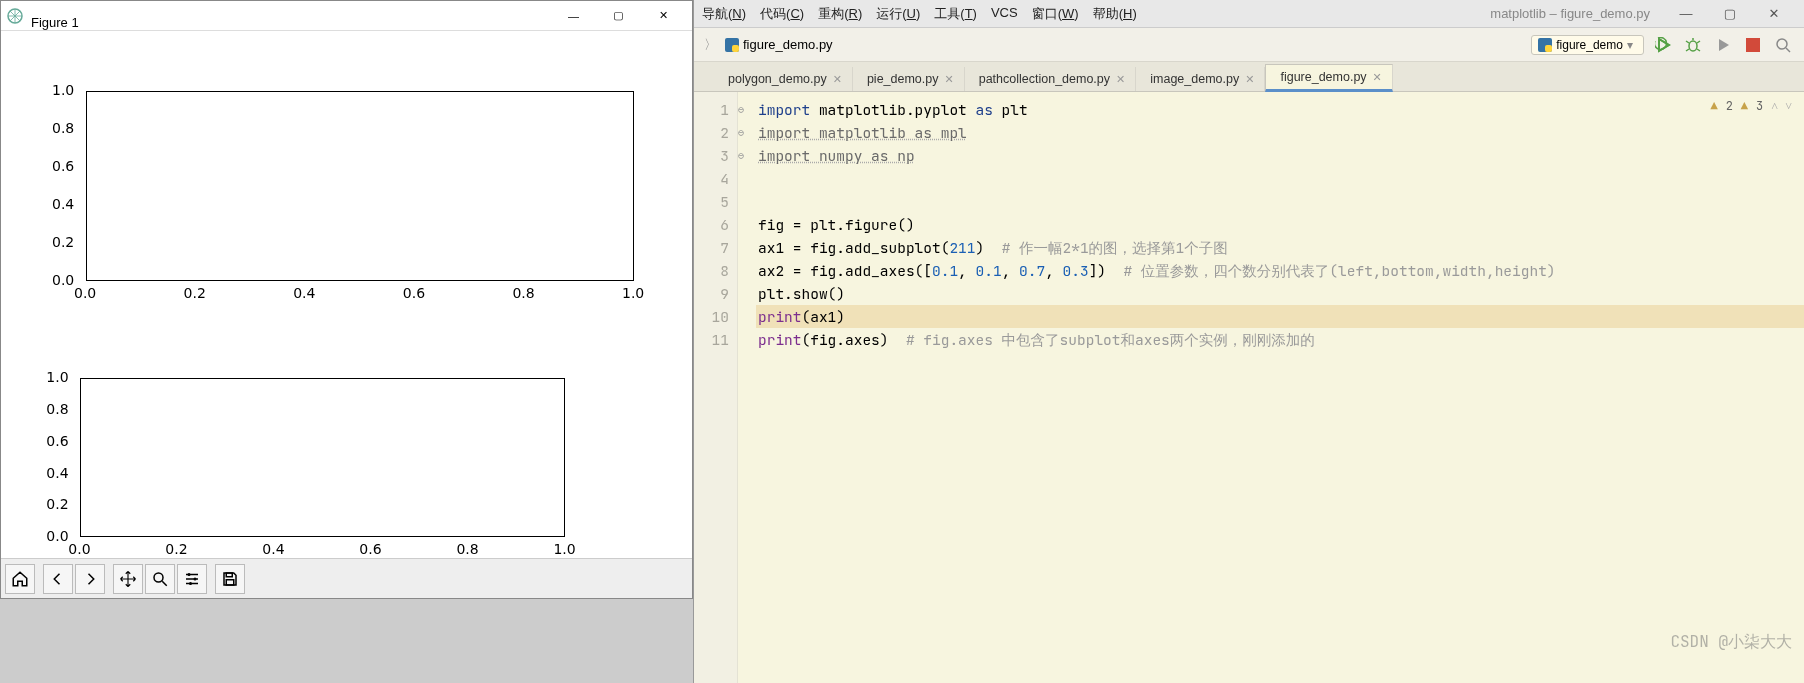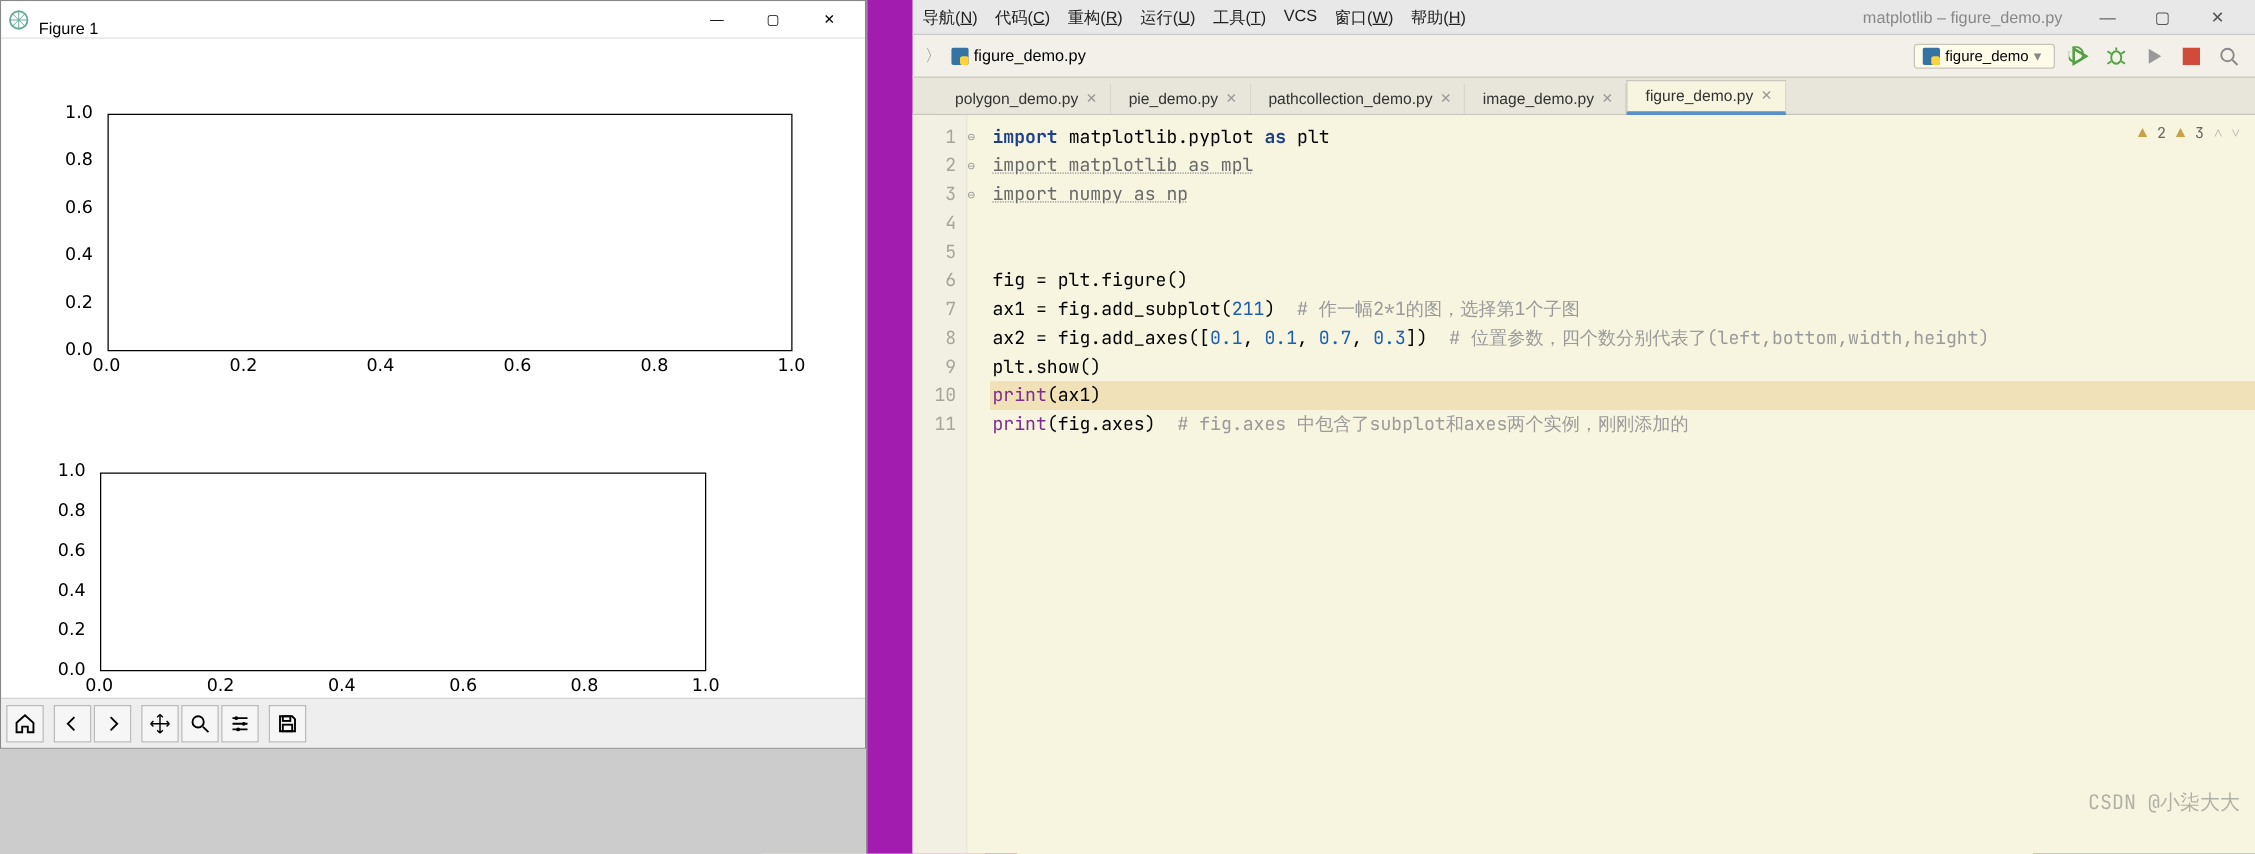--- a/index.html
+++ b/index.html
@@ -72,23 +72,22 @@
     font-size:14px;
     font-family: "DejaVu Sans", Arial, sans-serif;
     color:#000;
   }
   
   .ide {
     flex:1;
     height:100%;
     display:flex;
     flex-direction:column;
-    background:#a21caf;
+    background:#f97316;
     border-left:1px solid #999;
-    padding-left:36px;
   }
   .ide-titlebar {
     height:28px;
     background:#e8e8e8;
     display:flex;
     align-items:center;
     padding:0 8px;
     gap:14px;
     font-size:13px;
     color:#222;
@@ -128,21 +127,21 @@
   }
   .ide-tabs {
     height:30px;
     background:#e8e6da;
     display:flex;
     align-items:flex-end;
     padding-left:20px;
     border-bottom:1px solid #c8c6bc;
   }
   .ide-tab {
-    display:flex; align-items:flex-start; gap:6px;
+    display:flex; align-items:center; gap:6px;
     padding:5px 10px 5px 8px;
     font-size:12.5px;
     border-right:1px solid #d8d6cc;
     background:#e8e6da;
     color:#333;
     position:relative;
   }
   .ide-tab.active {
     background:#f7f5df;
     border-top:1px solid #c8c6bc;
@@ -181,21 +180,21 @@
   .code {
     flex:1;
     padding:6px 0 0 4px;
     line-height:23px;
     white-space:pre;
     position:relative;
   }
   .code .line { height:23px; padding-left:2px;}
   .code .hl { background:#f0e1b8; display:block; width:100%; position:absolute; height:23px; z-index:0;}
   .code .ln-content{position:relative; z-index:1;}
-  .kw{color:#1e3f8b;font-weight:bold;}
+  .kw{color:#1e3f8b;font-weight:normal;}
   .imp{color:#6a6a6a;text-decoration:underline dotted #aaa;}
   .num{color:#1a5fb4;}
   .cmt{color:#9a9a9a;}
   .builtin{color:#7c2e8e;}
   .inspection {
     position:absolute; top:6px; right:12px;
     display:flex; gap:8px; align-items:center;
     font-size:12px; color:#666;
     z-index:5;
   }

